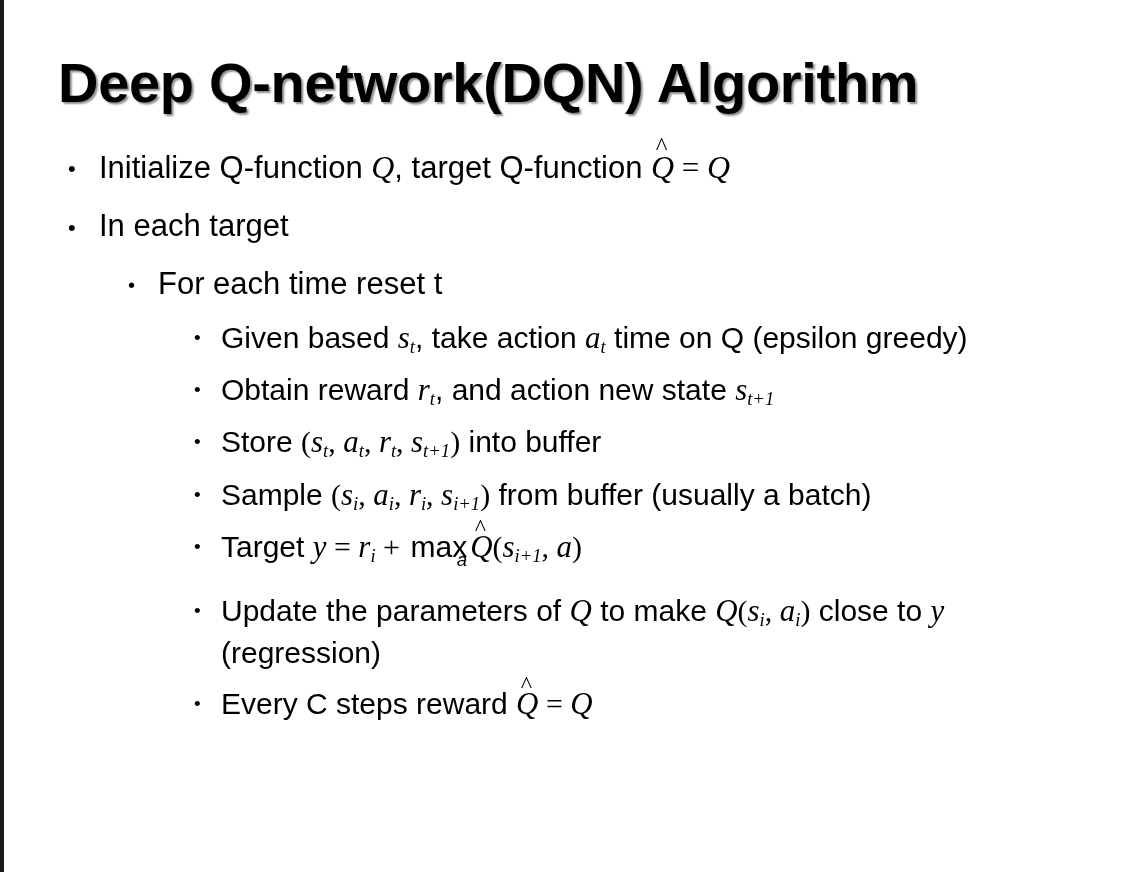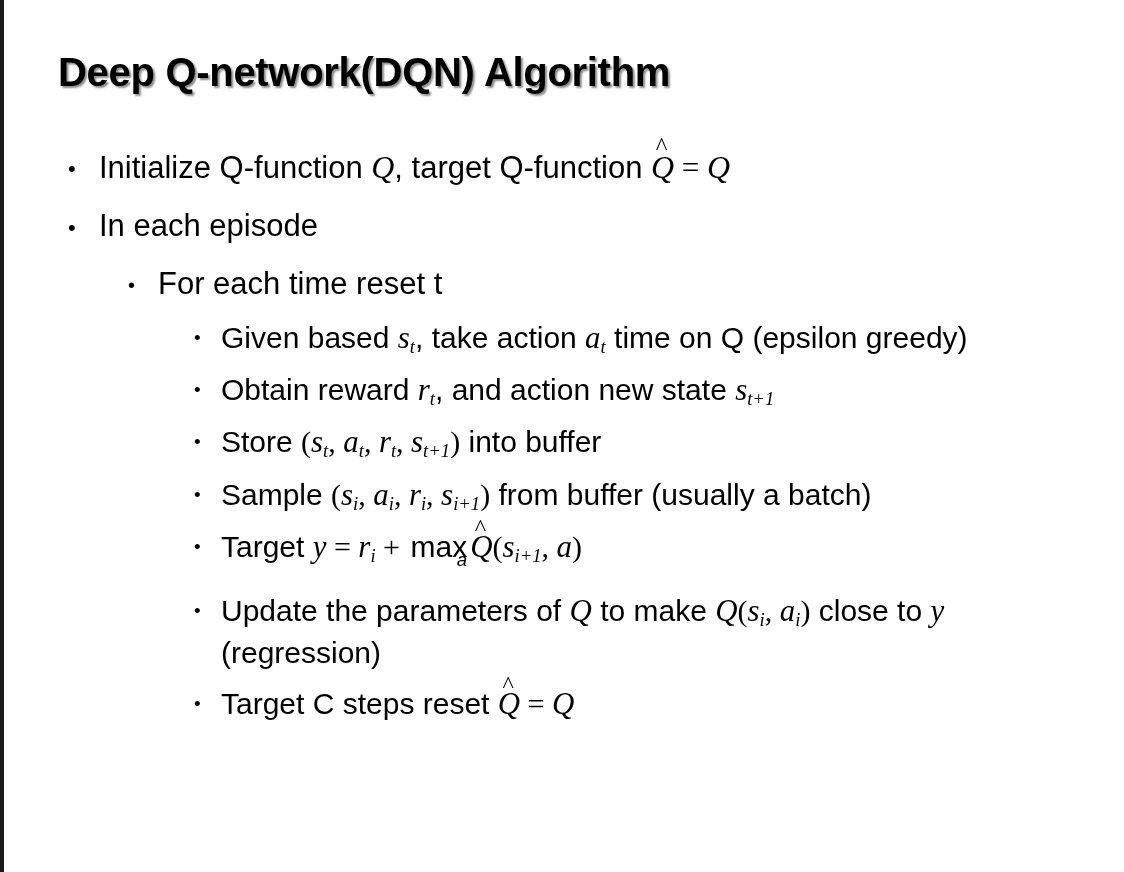--- a/index.html
+++ b/index.html
@@ -27,21 +27,21 @@
     width: 4px;
     height: 100%;
     background: #1a1a1a;
   }
 
   
   #title {
     position: absolute;
     left: 58px;
     top: 50px;
-    font-size: 40px;
+    font-size: 56px;
     font-weight: bold;
     letter-spacing: -0.3px;
     white-space: nowrap;
     color: #000000;
     text-shadow: 2px 2px 2px rgba(120,120,120,0.85);
   }
 
   
   #body {
     position: absolute;
@@ -166,21 +166,21 @@
 
   <div id="body">
 
     <div class="bullet lvl1">
       <span class="dot">•</span>
       <span class="txt"><span>Initialize Q-function </span><span class="mv">Q</span><span>, target Q-function </span><span class="hat"><span class="accent">^</span><span>Q</span></span><span class="mop"> = </span><span class="mv">Q</span></span>
     </div>
 
     <div class="bullet lvl1">
       <span class="dot">•</span>
-      <span class="txt">In each episode</span>
+      <span class="txt">In each target</span>
     </div>
 
     <div class="bullet lvl2">
       <span class="dot">•</span>
       <span class="txt">For each time reset t</span>
     </div>
 
     <div class="bullet lvl3">
       <span class="dot">•</span>
       <span class="txt"><span>Given based </span><span class="mv">s</span><span class="sub">t</span><span>, take action </span><span class="mv">a</span><span class="sub">t</span><span> time on Q (epsilon greedy)</span></span>
@@ -206,17 +206,17 @@
       <span class="txt"><span>Target </span><span class="nowrapline"><span class="mv">y</span><span class="mop"> = </span><span class="mv">r</span><span class="sub">i</span><span class="mop"> + </span><span class="limop"><span class="opname">max</span><span class="lim">a</span></span><span class="hat"><span class="accent">^</span><span>Q</span></span><span class="mpunct">(</span><span class="mv">s</span><span class="sub">i+1</span><span class="mpunct">, </span><span class="mv">a</span><span class="mpunct">)</span></span></span>
     </div>
 
     <div class="bullet lvl3">
       <span class="dot">•</span>
       <span class="txt"><span>Update the parameters of </span><span class="mv">Q</span><span> to make </span><span class="nowrapline"><span class="mv">Q</span><span class="mpunct">(</span><span class="mv">s</span><span class="sub">i</span><span class="mpunct">, </span><span class="mv">a</span><span class="sub">i</span><span class="mpunct">)</span></span><span> close to </span><span class="mv">y</span><span> (regression)</span></span>
     </div>
 
     <div class="bullet lvl3">
       <span class="dot">•</span>
-      <span class="txt"><span>Target C steps reset </span><span class="hat"><span class="accent">^</span><span>Q</span></span><span class="mop"> = </span><span class="mv">Q</span></span>
+      <span class="txt"><span>Every C steps reward </span><span class="hat"><span class="accent">^</span><span>Q</span></span><span class="mop"> = </span><span class="mv">Q</span></span>
     </div>
 
   </div>
 </div>
 
 </body></html>

